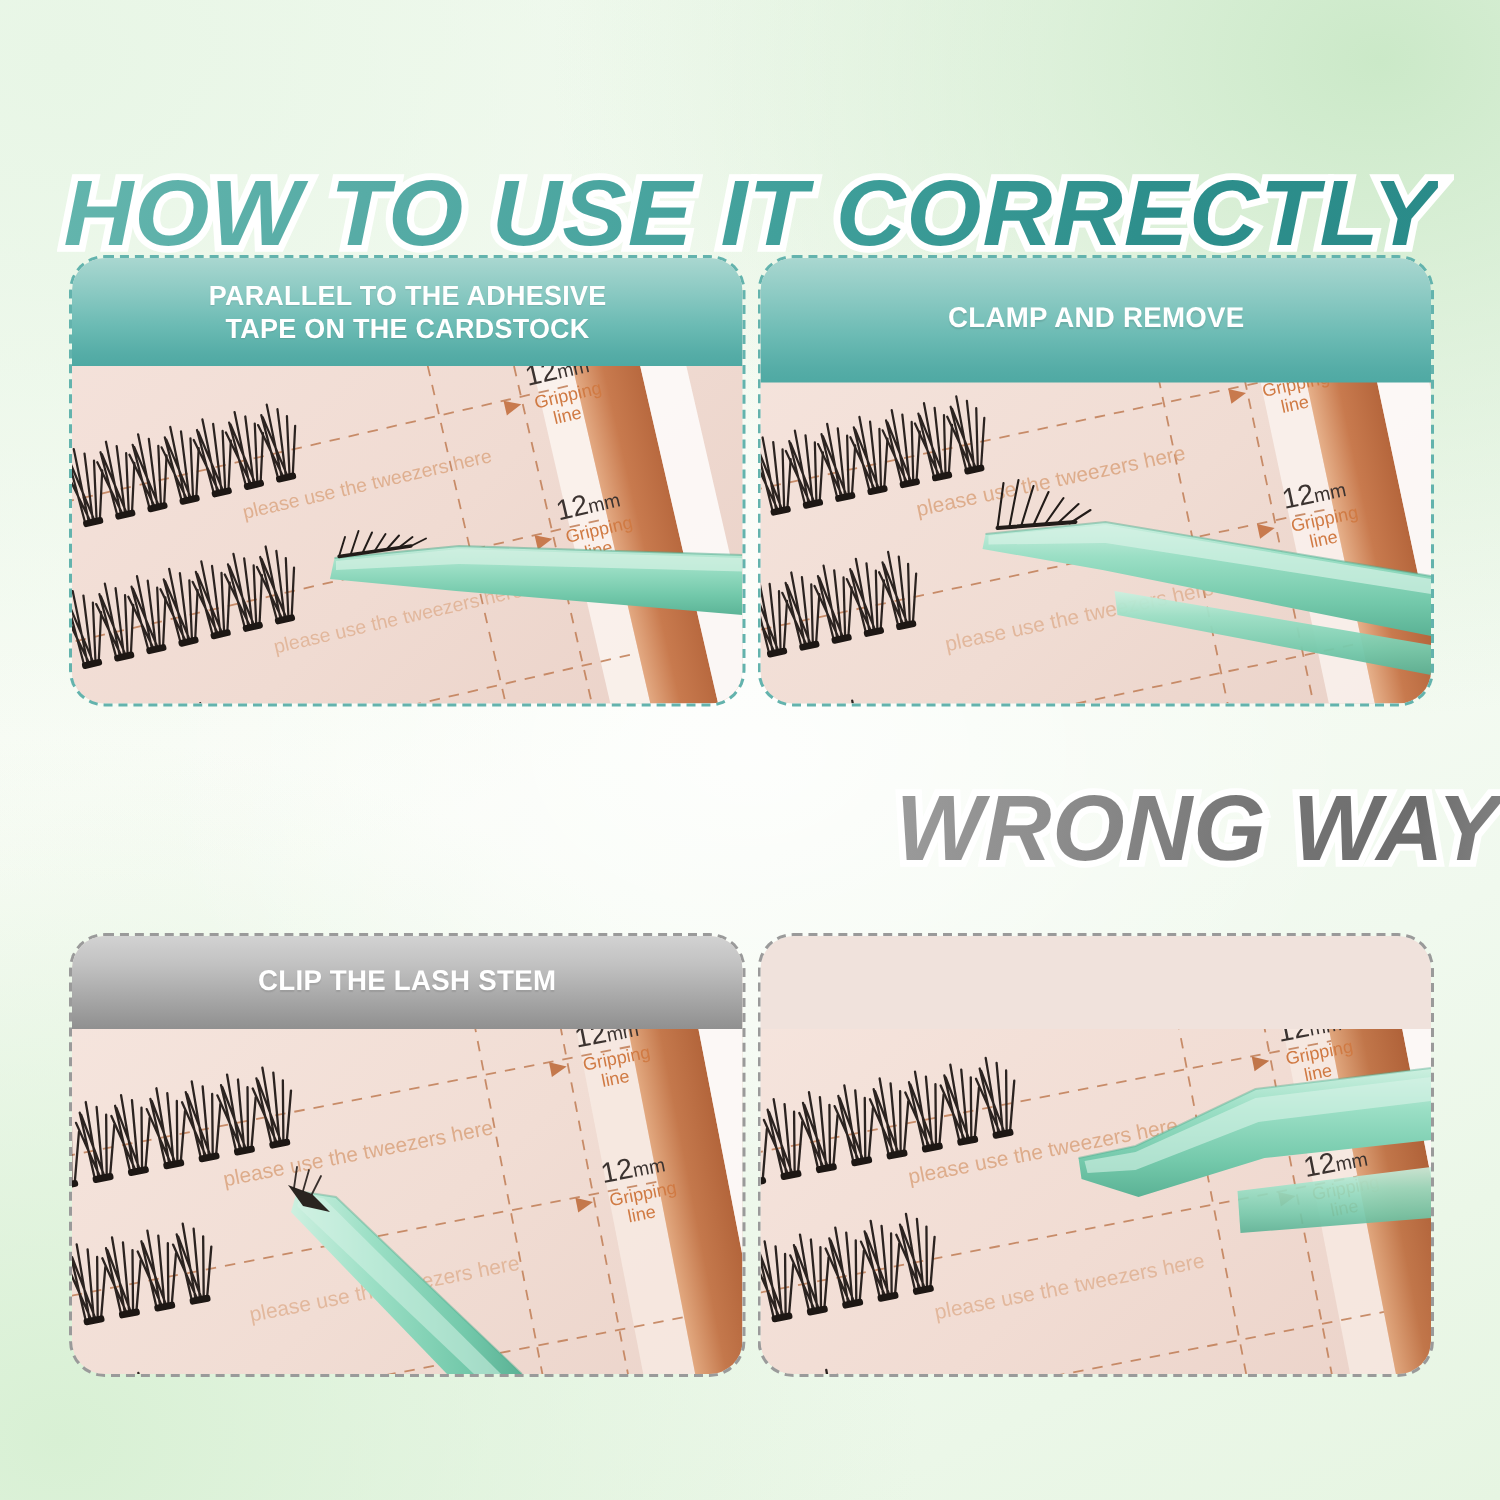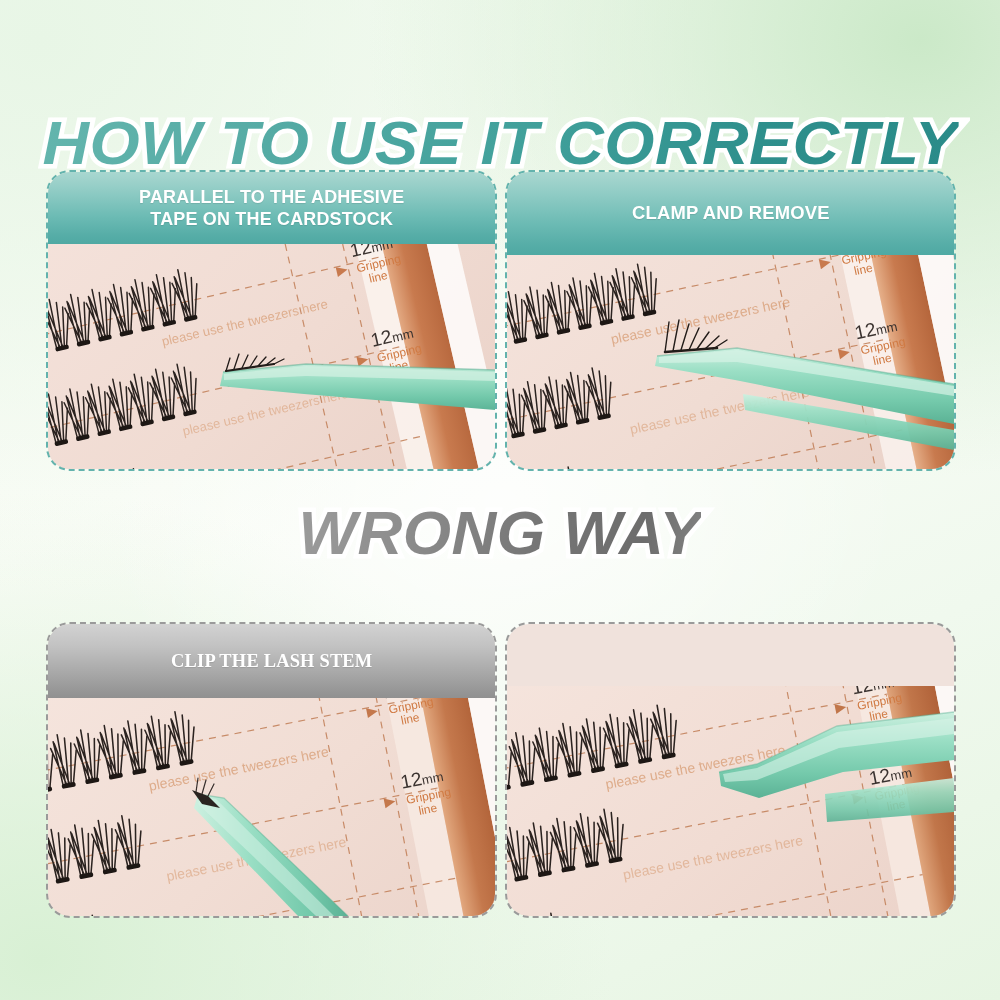--- a/index.html
+++ b/index.html
@@ -390,21 +390,21 @@
         <path d="M236 150 L447 186 L447 206 L238 166 Z" fill="url(#twz2)" opacity=".95"></path>
       </g>
     </svg>
   </div>
   <div class="card-head teal" style="height:83px;">
     <div class="ht">CLAMP AND REMOVE</div>
   </div>
 </div>
 <div class="card-border" style="left:505px;top:170px;width:447px;height:297px;"></div>
 
-<div class="title-wrap" style="top:502px;">
+<div class="title-wrap" style="top:522px;text-align:right;">
   <div class="title title-wrong t-gray">
     <span>WRONG WAY</span>
     <span class="fill">WRONG WAY</span>
   </div>
 </div>
 
 <div class="card" id="c3" style="left:48px;top:624px;width:447px;height:292px;">
   <div class="photo" style="top:62px;">
     <svg viewBox="0 0 447 230" preserveAspectRatio="xMidYMid slice">
       <defs>
@@ -517,21 +517,21 @@
         <path d="M150 108 L176 112 L300 230 L250 230 L146 122 Z" fill="url(#twz3)"></path>
         <path d="M152 110 L168 113 L286 230 L268 230 L150 118 Z" fill="#d6f2e5" opacity=".55"></path>
         <path d="M150 108 L176 112 L300 230" stroke="#4ea98c" stroke-width="1.3" fill="none" opacity=".4"></path>
         <path d="M144 104 L160 110 L172 122 L154 118 Z" fill="#2a2420"></path>
         <g stroke="#221c19" stroke-width="1.2" fill="none" stroke-linecap="round" opacity=".9">
           <path d="M148 106 L150 92 M154 108 L158 94 M160 110 L166 98"></path>
         </g>
       </g>
     </svg>
   </div>
-  <div class="card-head gray" style="height:74px;font-family:Liberation Serif, serif;">
+  <div class="card-head gray" style="height:62px;">
     <div class="ht">CLIP THE LASH STEM</div>
   </div>
 </div>
 <div class="card-border gray" style="left:46px;top:622px;width:447px;height:292px;"></div>
 
 <div class="card" id="c4" style="left:507px;top:624px;width:447px;height:292px;">
   <div class="photo" style="top:62px;">
     <svg viewBox="0 0 447 230" preserveAspectRatio="xMidYMid slice">
       <defs>
         <linearGradient id="cs4" x1="0" y1="0" x2="1" y2="1">

